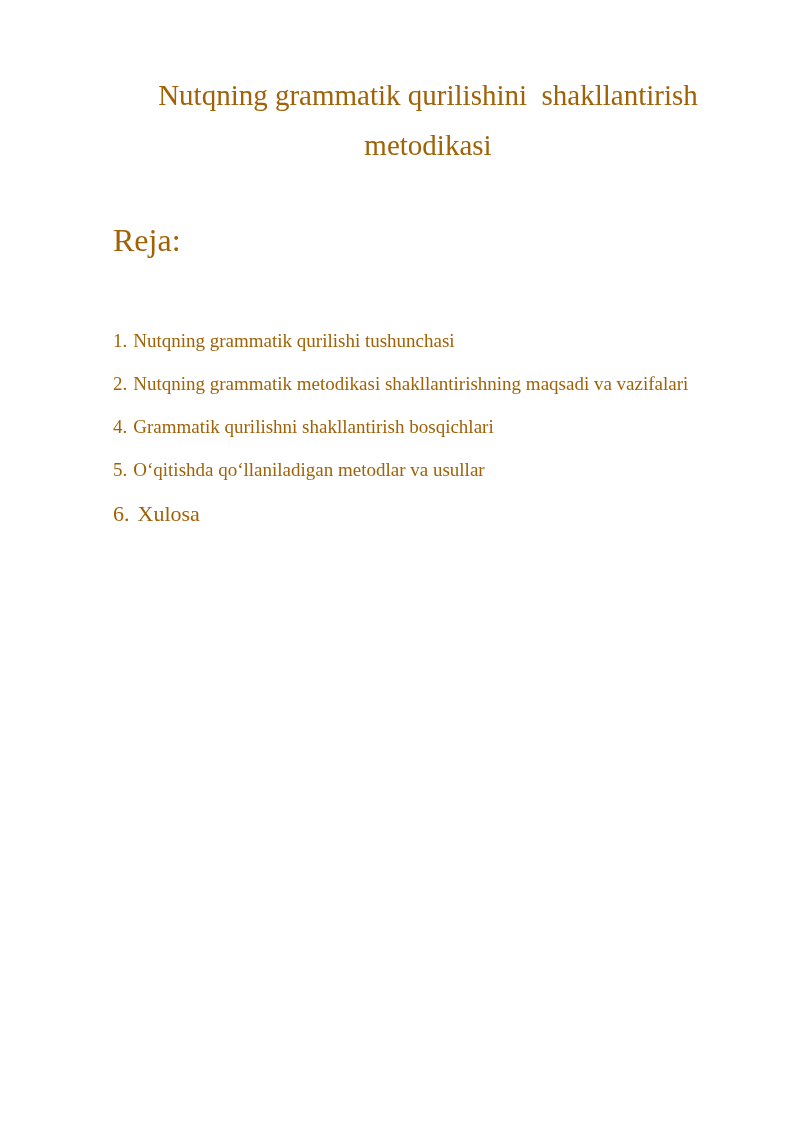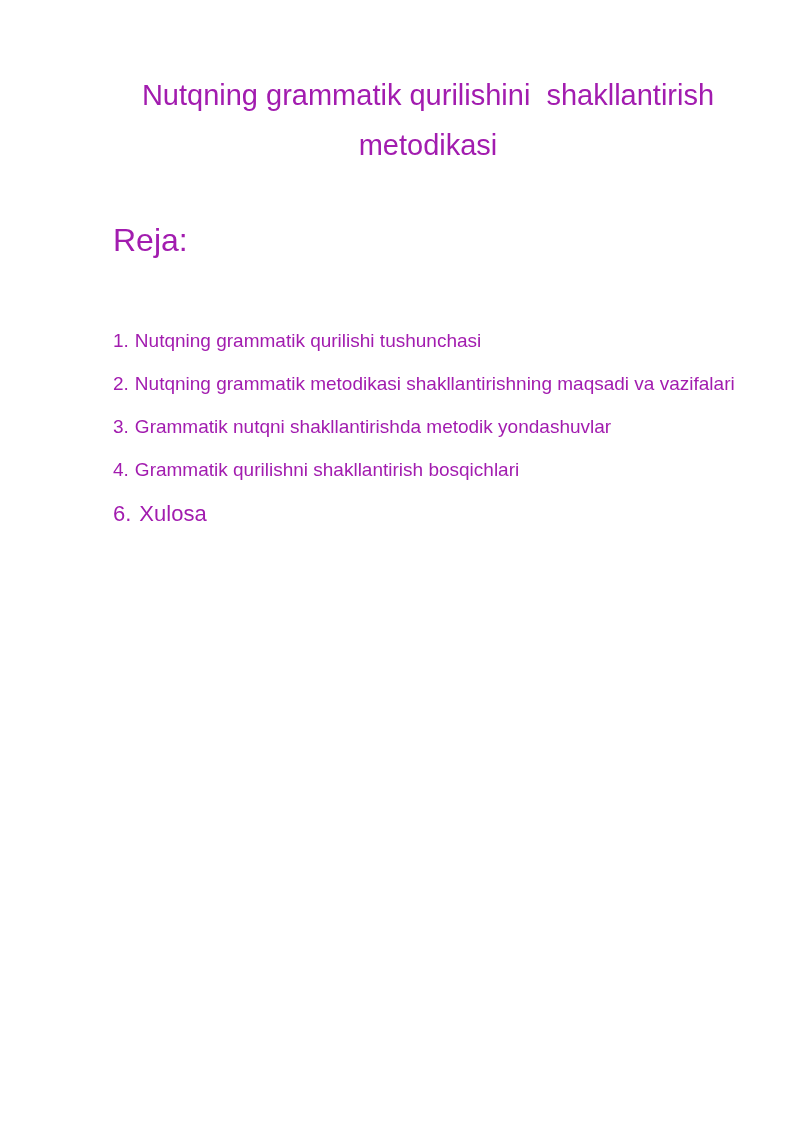--- a/index.html
+++ b/index.html
@@ -5,22 +5,22 @@
   html, body {
     margin: 0;
     padding: 0;
     background: #ffffff;
   }
   .page {
     position: relative;
     width: 800px;
     height: 818px;
     background: #ffffff;
-    color: #a21caf;
-    font-family: Liberation Sans, sans-serif;
+    color: #a16207;
+    font-family: Liberation Serif, serif;
     overflow: hidden;
   }
   
   .content {
     padding: 70px 57px 0 113px;
   }
   .doc-title {
     margin: 0;
     font-size: 29px;
     font-weight: normal;
@@ -65,24 +65,24 @@
     <h2 class="section-heading">Reja:</h2>
 
     <div class="outline">
       <div class="outline-item">
         <span class="num">1.</span><span>Nutqning grammatik qurilishi tushunchasi</span>
       </div>
       <div class="outline-item">
         <span class="num">2.</span><span>Nutqning grammatik metodikasi shakllantirishning maqsadi va vazifalari</span>
       </div>
       <div class="outline-item">
-        <span class="num">3.</span><span>Grammatik nutqni shakllantirishda metodik yondashuvlar</span>
+        <span class="num">4.</span><span>Grammatik qurilishni shakllantirish bosqichlari</span>
       </div>
       <div class="outline-item">
-        <span class="num">4.</span><span>Grammatik qurilishni shakllantirish bosqichlari</span>
+        <span class="num">5.</span><span>O‘qitishda qo‘llaniladigan metodlar va usullar</span>
       </div>
       <div class="outline-item large">
         <span class="num">6.</span><span>Xulosa</span>
       </div>
     </div>
 
   </div>
 </div>
 
 </body></html>

